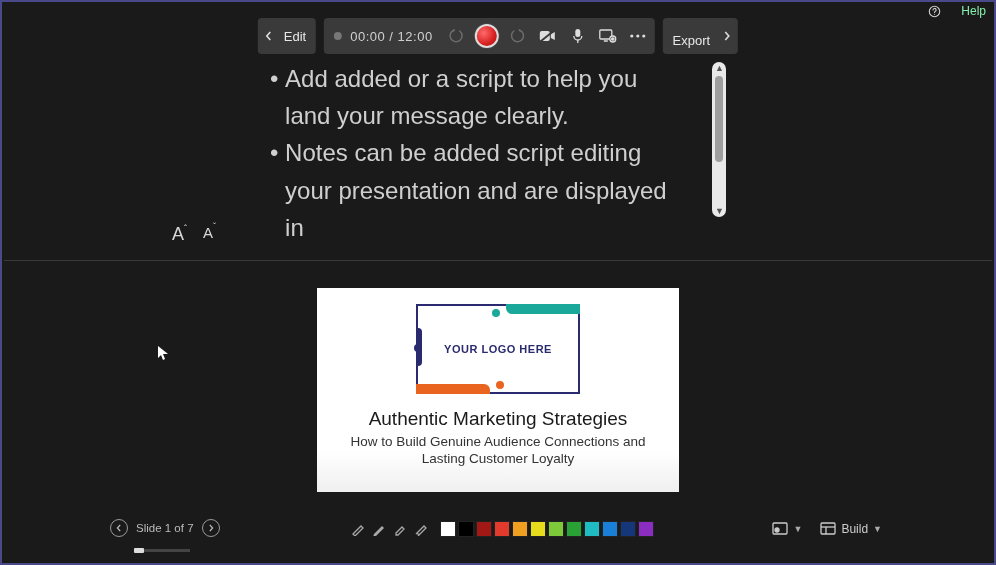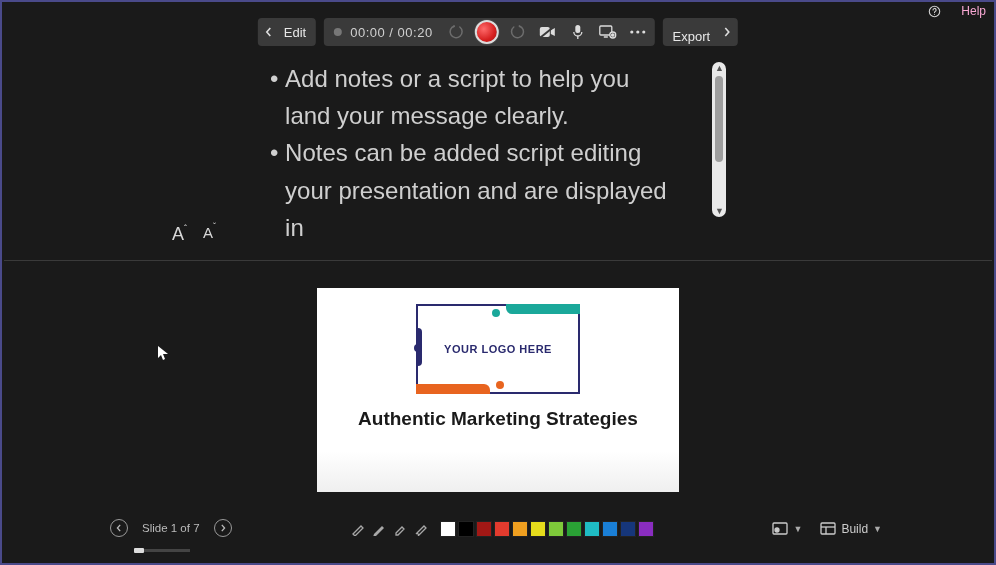--- a/index.html
+++ b/index.html
@@ -10,21 +10,21 @@
     position: relative;
     color: #ccc;
   }
 
   
   .help {
     position: absolute;
     top: 2px;
     right: 8px;
     font-size: 12px;
-    color: #f9a8d4;
+    color: #86efac;
     display: flex;
     align-items: center;
     gap: 20px;
     cursor: pointer;
   }
   .help svg { width: 13px; height: 13px; }
 
   
   .toolbar {
     position: absolute;
@@ -33,21 +33,21 @@
     transform: translateX(-50%);
     display: flex;
     gap: 8px;
     align-items: stretch;
   }
   .tb-group {
     background: #3a3a3a;
     border-radius: 4px;
     display: flex;
     align-items: center;
-    height: 28px;
+    height: 36px;
   }
   .tb-btn {
     display: flex;
     align-items: center;
     justify-content: center;
     color: #e8e8e8;
     font-size: 13px;
     padding: 0 10px;
     height: 100%;
     cursor: pointer;
@@ -187,21 +187,21 @@
   }
   .logo-text {
     font-size: 11px;
     font-weight: 600;
     color: #2a2a6e;
     letter-spacing: 0.5px;
   }
   .slide-title {
     margin-top: 14px;
     font-size: 19px;
-    font-weight: 700;
+    font-weight: 400;
     color: #1a1a1a;
   }
   .slide-sub {
     margin-top: 4px;
     font-size: 13.5px;
     line-height: 1.25;
     color: #333;
     text-align: center;
     width: 320px;
   }
@@ -210,21 +210,21 @@
   .bottombar {
     position: absolute;
     left: 0; right: 0; bottom: 0;
     height: 58px;
   }
   .nav {
     position: absolute;
     left: 108px; top: 14px;
     display: flex;
     align-items: center;
-    gap: 14px;
+    gap: 8px;
   }
   .nav-btn {
     width: 18px; height: 18px;
     border: 1.5px solid #999;
     border-radius: 50%;
     display: flex; align-items: center; justify-content: center;
     cursor: pointer;
   }
   .nav-btn svg { width: 8px; height: 8px; }
   .slide-counter { font-size: 11.5px; color: #bbb; }
@@ -293,21 +293,21 @@
     <div class="tb-btn chev">
       <svg width="10" height="10" viewBox="0 0 10 10" fill="none" stroke="#ddd" stroke-width="1.6">
           <path d="M6.5 1 3 5l3.5 4"></path>
         </svg>
     </div>
     <div class="tb-btn label">Edit</div>
   </div>
 
   <div class="tb-group tb-rec">
     <span class="dot-off"></span>
-    <span class="time">00:00 / 00:20</span>
+    <span class="time">00:00 / 12:00</span>
     <span class="rewind">
       <svg width="16" height="16" viewBox="0 0 16 16" fill="none" stroke="#aaa" stroke-width="1.5">
         <path d="M12 3a6 6 0 1 1-5.5-1" stroke-linecap="round"></path>
         <path d="M6 1l1.2 2L5 3.4z" fill="#aaa" stroke="none"></path>
       </svg>
     </span>
     <div class="record-btn"></div>
     <span class="forward">
       <svg width="16" height="16" viewBox="0 0 16 16" fill="none" stroke="#aaa" stroke-width="1.5">
         <path d="M4 3a6 6 0 1 0 5.5-1" stroke-linecap="round"></path>
@@ -361,21 +361,21 @@
     <span class="fc">
       <span>A</span><span class="sup">ˆ</span>
     </span>
     <span class="fc" style="font-size:15px">
       <span>A</span><span class="sup">ˇ</span>
     </span>
   </div>
   <div class="notes">
     <div class="bullet">
         <span class="bmark">•&nbsp;</span>
-        <span>Add notes or a script to help you land your message clearly.</span>
+        <span>Add added or a script to help you land your message clearly.</span>
       </div>
     <div class="bullet">
         <span class="bmark">•&nbsp;</span>
         <span>Notes can be added script editing your presentation and are displayed in</span>
       </div>
   </div>
   <div class="notes-scroll">
     <span class="arrow up">▲</span>
     <div class="thumb"></div>
     <span class="arrow down">▼</span>
@@ -389,20 +389,21 @@
     <div class="logo-box">
       <span class="corner-tr"></span>
         <span class="dot-tr"></span>
       <span class="bar-left"></span>
         <span class="dot-left"></span>
       <span class="corner-bl"></span>
         <span class="dot-br"></span>
       <span class="logo-text">YOUR LOGO HERE</span>
     </div>
     <div class="slide-title">Authentic Marketing Strategies</div>
+    <div class="slide-sub">How to Build Genuine Audience Connections and Lasting Customer Loyalty</div>
   </div>
 </div>
 
 <div class="bottombar">
   <div class="nav">
     <div class="nav-btn">
       <svg viewBox="0 0 10 10" fill="none" stroke="#bbb" stroke-width="1.6">
           <path d="M6.5 1 3 5l3.5 4"></path>
         </svg>
     </div>

